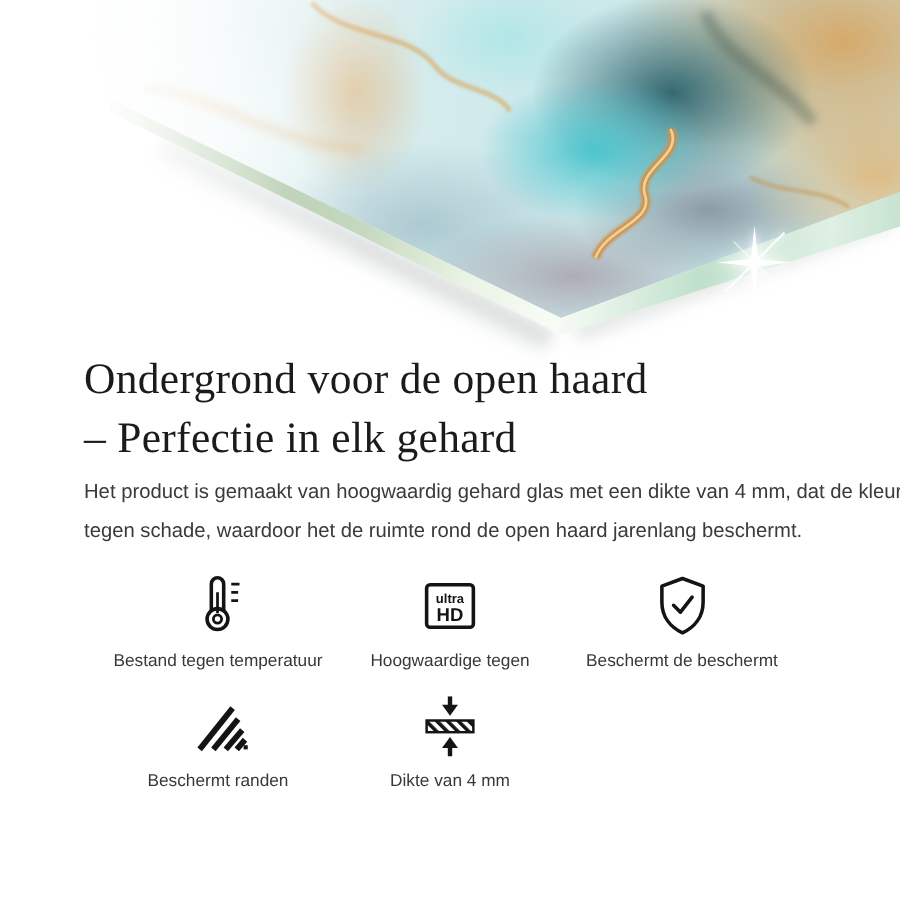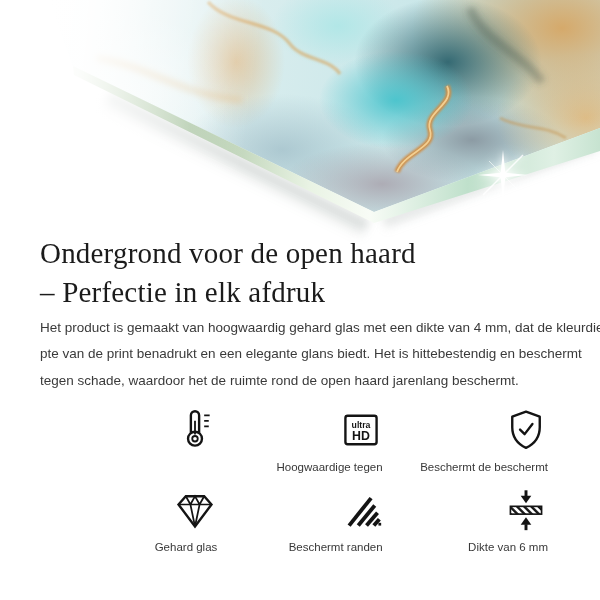--- a/index.html
+++ b/index.html
@@ -55,35 +55,35 @@
     position:absolute;inset:0;pointer-events:none;
     background:linear-gradient(98deg,#ffffff 0%,#ffffff 7%,
       rgba(255,255,255,0.92) 14%,rgba(255,255,255,0.55) 24%,rgba(255,255,255,0) 42%);
   }
   .sparkle{
     position:absolute;left:473px;top:145px;width:60px;height:60px;
     filter:drop-shadow(0 0 3px rgba(255,255,255,0.95)) drop-shadow(0 0 7px rgba(255,255,255,0.8));
   }
 
   
-  .content{padding:0 40px;}
+  .content{padding:0 56px;}
   .page-title{
     margin:4px 0 0;font-family:"Liberation Serif","DejaVu Serif",serif;
     font-weight:400;font-size:29px;line-height:39px;color:#1b1b1b;letter-spacing:0.2px;
   }
   .page-title span{display:block;}
   .intro{margin:3px 0 0;font-size:13.5px;line-height:26.3px;color:#3a3a3a;}
   .intro span{display:block;white-space:nowrap;}
 
   
   .features{
     margin:14px 12px 0;display:grid;grid-template-columns:repeat(3,1fr);
     row-gap:14px;
   }
-  .feature{display:flex;flex-direction:column;align-items:flex-end;}
+  .feature{display:flex;flex-direction:column;align-items:center;}
   .feature-icon{height:44px;display:flex;align-items:center;justify-content:center;}
   .feature-icon svg{display:block;}
   .feature-label{margin-top:8px;font-size:11.5px;line-height:14px;color:#383838;text-align:center;}
   .ico{stroke:#141414;fill:none;stroke-width:2.6;}
 </style>
 </head>
 <body>
 
 <div class="hero">
   <div class="shadow shadow-main"></div>
@@ -115,41 +115,41 @@
     <path d="M10 50 L50 10" stroke="#ffffff" stroke-width="1.4" opacity="0.85"></path>
     <path d="M16 16 L44 44" stroke="#ffffff" stroke-width="1" opacity="0.6"></path>
     <path d="M30 5 L32.3 27.7 L55 30 L32.3 32.3 L30 55 L27.7 32.3 L5 30 L27.7 27.7 Z" fill="#ffffff"></path>
     <circle cx="30" cy="30" r="3.2" fill="#ffffff"></circle>
   </svg>
 </div>
 
 <div class="content">
   <h1 class="page-title">
     <span>Ondergrond voor de open haard</span>
-    <span>– Perfectie in elk afdruk</span>
+    <span>– Perfectie in elk gehard</span>
   </h1>
 
   <p class="intro">
     <span>Het product is gemaakt van hoogwaardig gehard glas met een dikte van 4 mm, dat de kleurdie-</span>
-    <span>pte van de print benadrukt en een elegante glans biedt. Het is hittebestendig en beschermt</span>
     <span>tegen schade, waardoor het de ruimte rond de open haard jarenlang beschermt.</span>
   </p>
 
   <div class="features">
 
     <div class="feature">
       <div class="feature-icon">
         <svg width="44" height="44" viewBox="0 0 48 48">
           <path class="ico" d="M19.5 27 V8 a4.5 4.5 0 0 1 9 0 V27"></path>
           <circle class="ico" cx="24" cy="33.5" r="7.6"></circle>
           <path d="M24 14 V29" stroke="#141414" stroke-width="2" fill="none"></path>
           <circle cx="24" cy="33.5" r="3" stroke="#141414" stroke-width="2" fill="none"></circle>
           <path d="M34 8 h6 M34 14 h5 M34 20 h5" stroke="#141414" stroke-width="2"></path>
         </svg>
       </div>
+      <div class="feature-label">Bestand tegen temperatuur</div>
     </div>
 
     <div class="feature">
       <div class="feature-icon">
         <svg width="44" height="44" viewBox="0 0 48 48">
           <rect class="ico" x="7" y="8.5" width="34" height="31" rx="2.5"></rect>
           <text x="24" y="21.5" text-anchor="middle" font-family="Liberation Sans, sans-serif" font-size="9.5" font-weight="600" fill="#141414">ultra</text>
           <text x="24" y="35" text-anchor="middle" font-family="Liberation Sans, sans-serif" font-size="13.5" font-weight="800" fill="#141414">HD</text>
         </svg>
       </div>
@@ -159,29 +159,20 @@
     <div class="feature">
       <div class="feature-icon">
         <svg width="44" height="44" viewBox="0 0 48 48">
           <path class="ico" stroke-linejoin="round" d="M24 4 L39 9.5 V21 C39 32 32.5 39.5 24 43.5 C15.5 39.5 9 32 9 21 V9.5 Z"></path>
           <path class="ico" stroke-linecap="round" stroke-linejoin="round" d="M17.5 23.5 L22.5 28.5 L31 17.5"></path>
         </svg>
       </div>
       <div class="feature-label">Beschermt de beschermt</div>
     </div>
 
-    <div class="feature">
-      <div class="feature-icon">
-        <svg width="44" height="44" viewBox="0 0 48 48">
-          <path class="ico" stroke-width="2.4" stroke-linejoin="miter" d="M14 9 L34 9 L42 18 L24 42 L6 18 Z"></path>
-          <path d="M6 18 H42 M14 9 L19 18 L24 9 L29 18 L34 9 M19 18 L24 42 M29 18 L24 42" stroke="#141414" stroke-width="1.9" fill="none"></path>
-        </svg>
-      </div>
-      <div class="feature-label">Gehard glas</div>
-    </div>
 
     <div class="feature">
       <div class="feature-icon">
         <svg width="44" height="44" viewBox="0 0 48 48">
           <g stroke="#141414" stroke-width="4.2" fill="none">
             <path d="M11 41 L35 11"></path>
             <path d="M21 41 L39 19"></path>
             <path d="M30 41 L42 27"></path>
             <path d="M38 41 L44 34"></path>
           </g>
@@ -199,17 +190,17 @@
               <rect width="2.6" height="5.5" fill="#141414"></rect>
             </pattern>
           </defs>
           <path d="M24 2.5 V9" stroke="#141414" stroke-width="3.2"></path>
           <path d="M18.2 8.5 H29.8 L24 16.5 Z" fill="#141414"></path>
           <rect x="7" y="20" width="34" height="8.5" fill="url(#hatch)" stroke="#141414" stroke-width="1.8"></rect>
           <path d="M18.2 40 H29.8 L24 32 Z" fill="#141414"></path>
           <path d="M24 39.5 V46" stroke="#141414" stroke-width="3.2"></path>
         </svg>
       </div>
-      <div class="feature-label">Dikte van 6 mm</div>
+      <div class="feature-label">Dikte van 4 mm</div>
     </div>
 
   </div>
 </div>
 
 </body></html>

